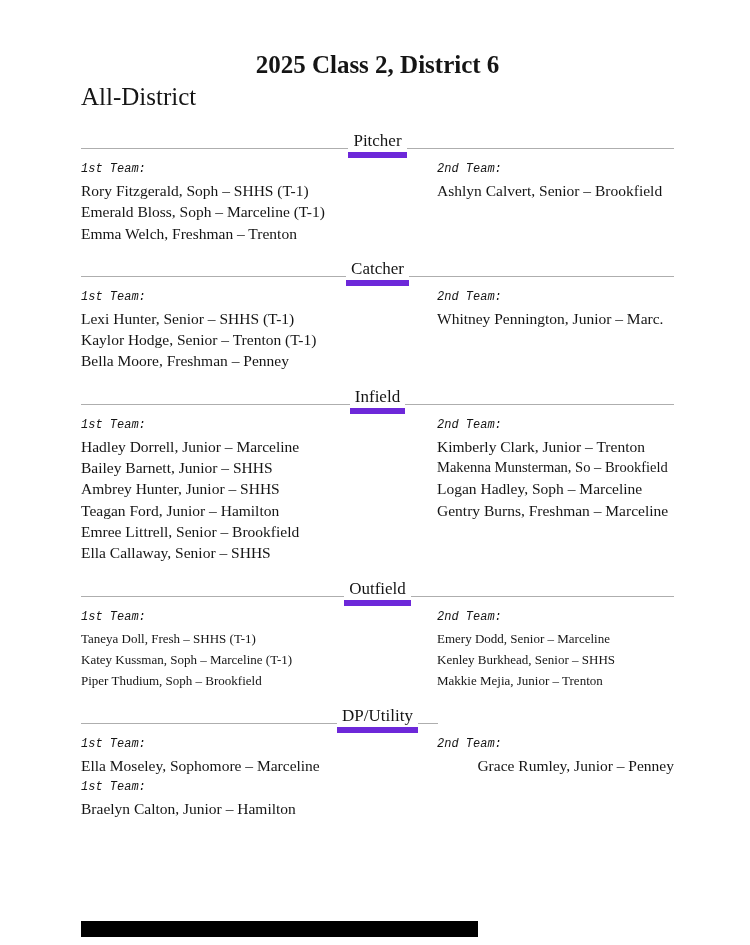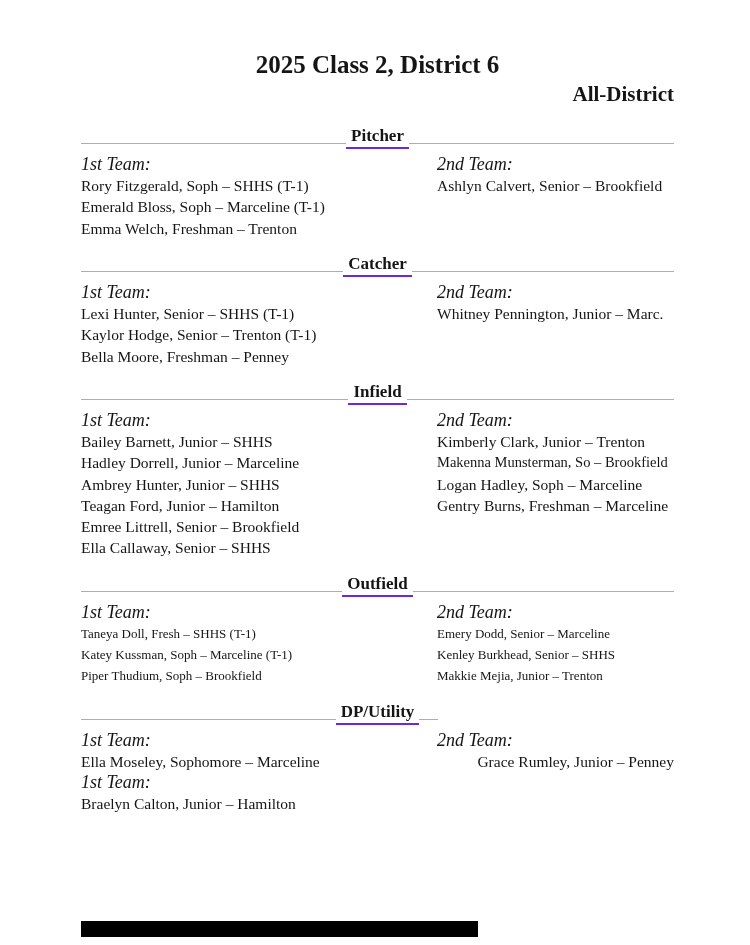--- a/index.html
+++ b/index.html
@@ -21,23 +21,23 @@
   }
   .page-title {
     margin: 0;
     font-size: 25px;
     font-weight: bold;
     text-align: center;
     line-height: 1.2;
   }
   .page-subtitle {
     margin: 2px 0 18px 0;
-    font-size: 21px;
-    font-weight: bold;
-    text-align: right;
+    font-size: 25px;
+    font-weight: normal;
+    text-align: left;
     line-height: 1.2;
   }
   .section { margin: 0; }
   .section-header {
     position: relative;
     text-align: center;
     margin: 14px 0 5px 0;
     height: 24px;
   }
   .header-rule {
@@ -50,31 +50,32 @@
   }
   
   .section:nth-child(5) .header-rule { width: 357px; }
   .section:nth-child(6) .header-rule { width: 398px; }
   .section-title {
     position: relative;
     display: inline-block;
     background: #ffffff;
     padding: 0 5px;
     font-size: 17px;
-    font-weight: bold;
-    border-bottom: 2px solid #6d28d9;
+    font-weight: normal;
+    border-bottom: 6px solid #6d28d9;
     line-height: 22px;
   }
   .cols { display: flex; }
   .col-first { flex: none; width: 356px; }
   .col-second { flex: 1; min-width: 0; }
   .team-label {
     font-style: italic;
-    font-size: 18px;
+    font-size: 12px;
     line-height: 21px;
+    font-family: Liberation Mono, monospace;
   }
   .entry {
     font-size: 15.5px;
     line-height: 21.3px;
     white-space: nowrap;
   }
   
   .section:nth-child(4) .entry { font-size: 13px; }
   .section:nth-child(3) .col-second .entry:nth-child(2) { font-size: 14.5px; }
   
@@ -144,22 +145,22 @@
 
   <section class="section">
     <div class="section-header">
       <span class="header-rule"></span>
       <span class="section-title">Infield</span>
     </div>
     <div class="cols">
       <div class="col col-first">
         <div class="team-label">1st Team:</div>
         <div class="entries">
+              <div class="entry">Hadley Dorrell, Junior – Marceline</div>
               <div class="entry">Bailey Barnett, Junior – SHHS</div>
-              <div class="entry">Hadley Dorrell, Junior – Marceline</div>
               <div class="entry">Ambrey Hunter, Junior – SHHS</div>
               <div class="entry">Teagan Ford, Junior – Hamilton</div>
               <div class="entry">Emree Littrell, Senior – Brookfield</div>
               <div class="entry">Ella Callaway, Senior – SHHS</div>
             </div>
       </div>
       <div class="col col-second">
         <div class="team-label">2nd Team:</div>
         <div class="entries">
               <div class="entry">Kimberly Clark, Junior – Trenton</div>

